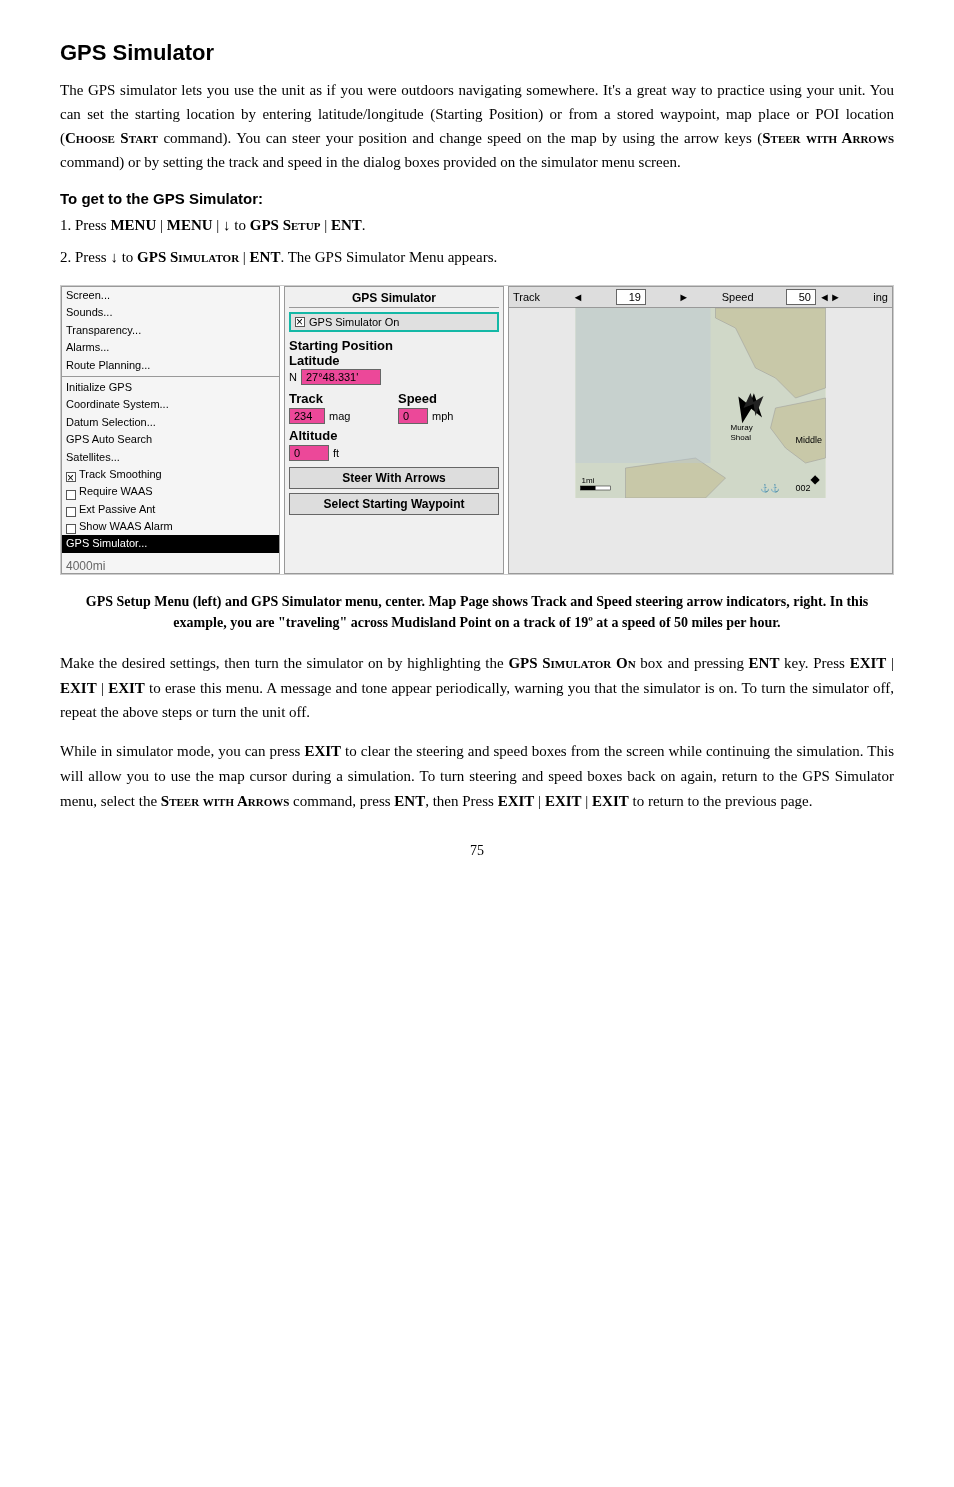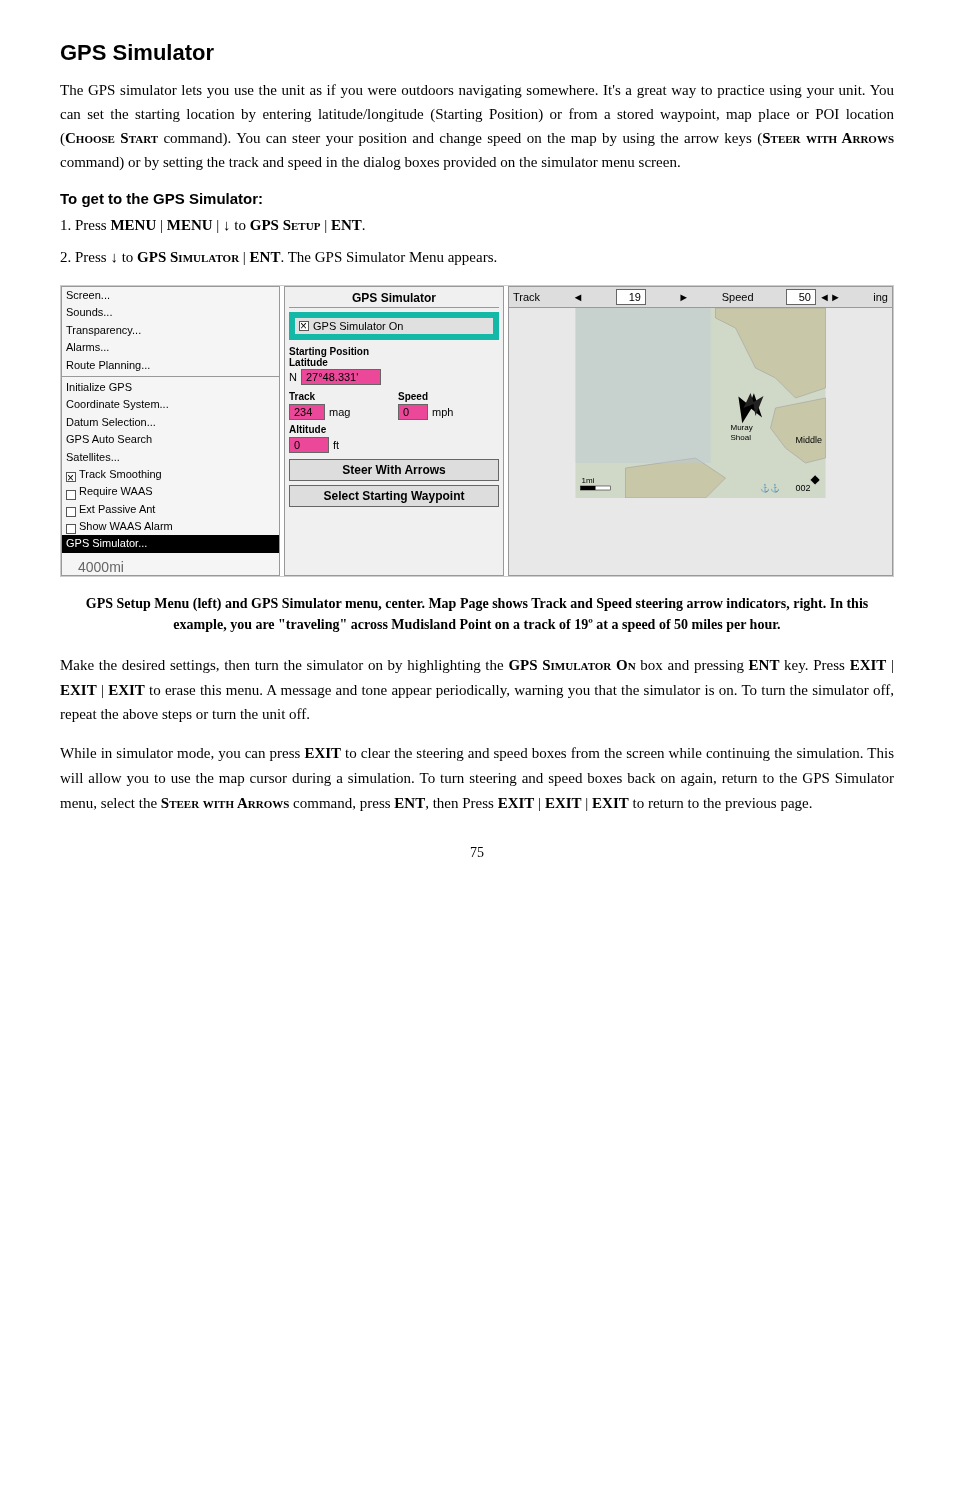--- a/index.html
+++ b/index.html
@@ -67,22 +67,22 @@
       height: 1px;
       background: #999;
       margin: 2px 0;
     }
     .panel-left .menu-item.checkbox-item {
       display: flex;
       align-items: flex-end;
       gap: 3px;
     }
     .panel-left .menu-bottom {
-      padding: 2px 16px;
-      font-size: 14px;
+      padding: 2px 4px;
+      font-size: 12px;
       color: #666;
     }
     
     .panel-center {
       border: 1px solid #999;
       width: 220px;
       font-family: Arial, sans-serif;
       font-size: 11px;
       background: #f0f0f0;
       flex-shrink: 0;
@@ -94,30 +94,30 @@
       margin-bottom: 4px;
       text-align: center;
       border-bottom: 1px solid #999;
       padding-bottom: 2px;
     }
     .panel-center .checkbox-row {
       display: flex;
       align-items: center;
       gap: 4px;
       margin-bottom: 6px;
-      border: 6px solid #14b8a6;
+      border: 2px solid #14b8a6;
       padding: 2px 4px;
       background: #e0e0e0;
     }
     .panel-center .field-group {
       margin-bottom: 6px;
     }
     .panel-center .field-label {
       font-weight: bold;
-      font-size: 10px;
+      font-size: 13px;
     }
     .panel-center .field-row {
       display: flex;
       align-items: center;
       gap: 4px;
       margin-top: 1px;
     }
     .panel-center .field-prefix {
       font-size: 11px;
     }

